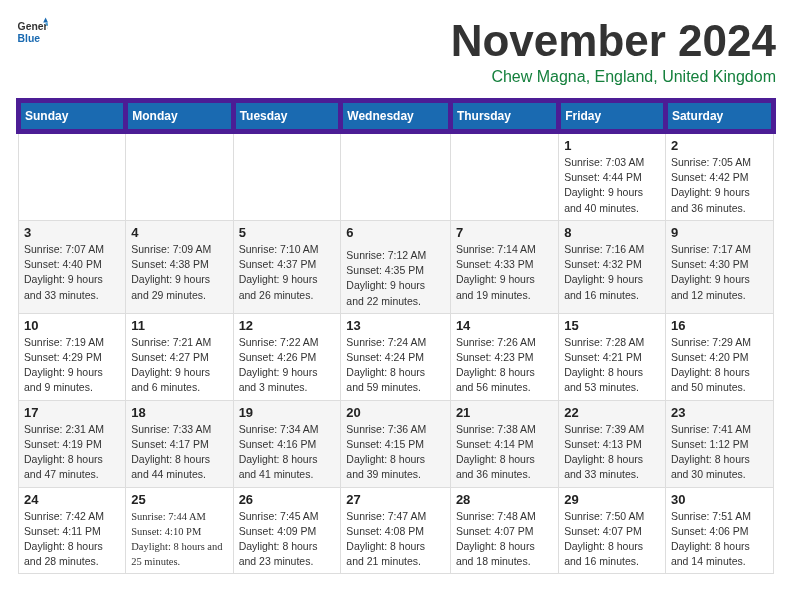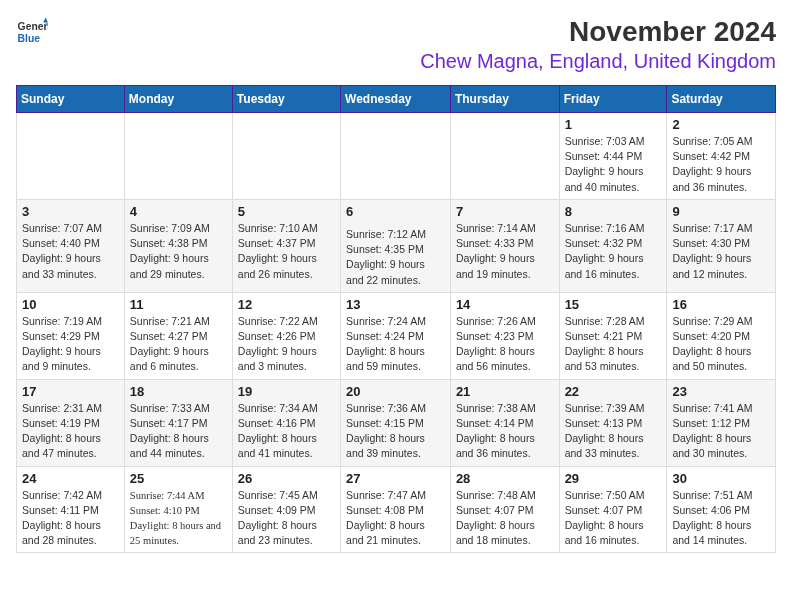--- a/index.html
+++ b/index.html
@@ -22,43 +22,43 @@
       gap: 4px;
     }
     .logo-icon {
       width: 32px;
       height: 32px;
     }
     .title-section {
       text-align: right;
     }
     .month-title {
-      font-size: 28px;
+      font-size: 44px;
       font-weight: bold;
       color: #333;
     }
     .location-title {
-      font-size: 20px;
-      color: #6d28d9;
+      font-size: 16px;
+      color: #15803d;
       margin-top: 2px;
     }
     table {
       width: 100%;
       border-collapse: collapse;
       font-size: 11px;
     }
     thead tr {
       background-color: #1a6ab1;
     }
     thead th {
       color: #fff;
       padding: 6px 4px;
       text-align: left;
       font-size: 12px;
-      border: 1px solid #4c1d95;
+      border: 5px solid #4c1d95;
     }
     tbody tr {
       vertical-align: top;
     }
     tbody td {
       border: 1px solid #ddd;
       padding: 4px 5px;
       width: 113px;
       min-height: 80px;
       background: #fff;

